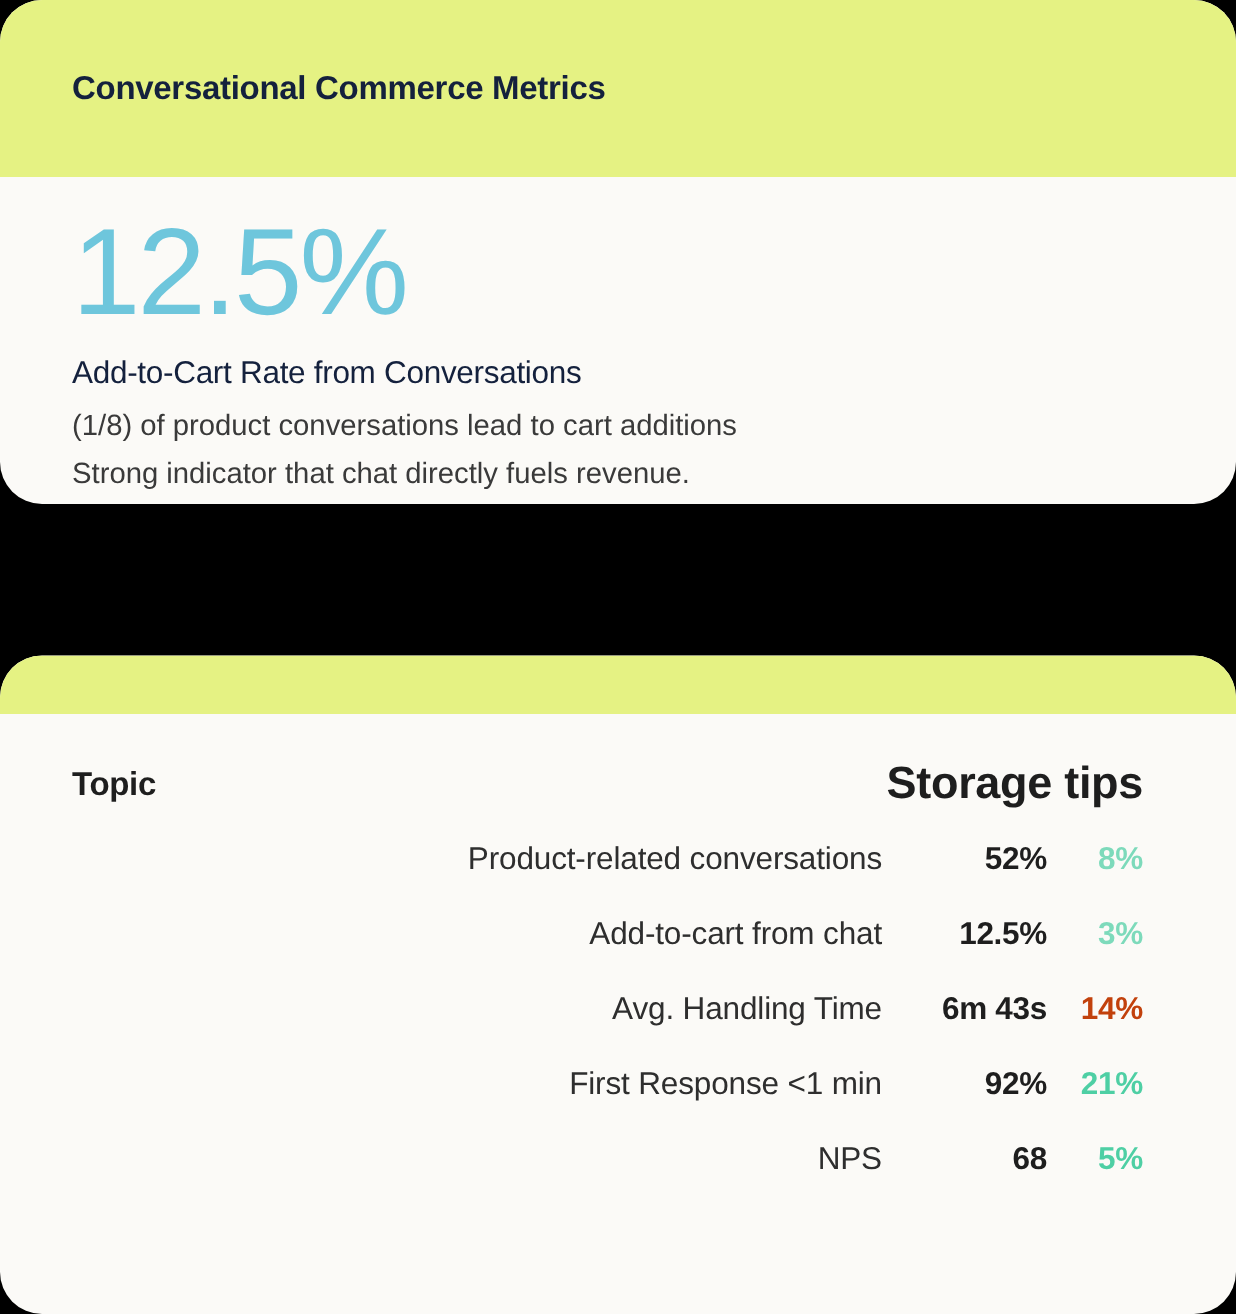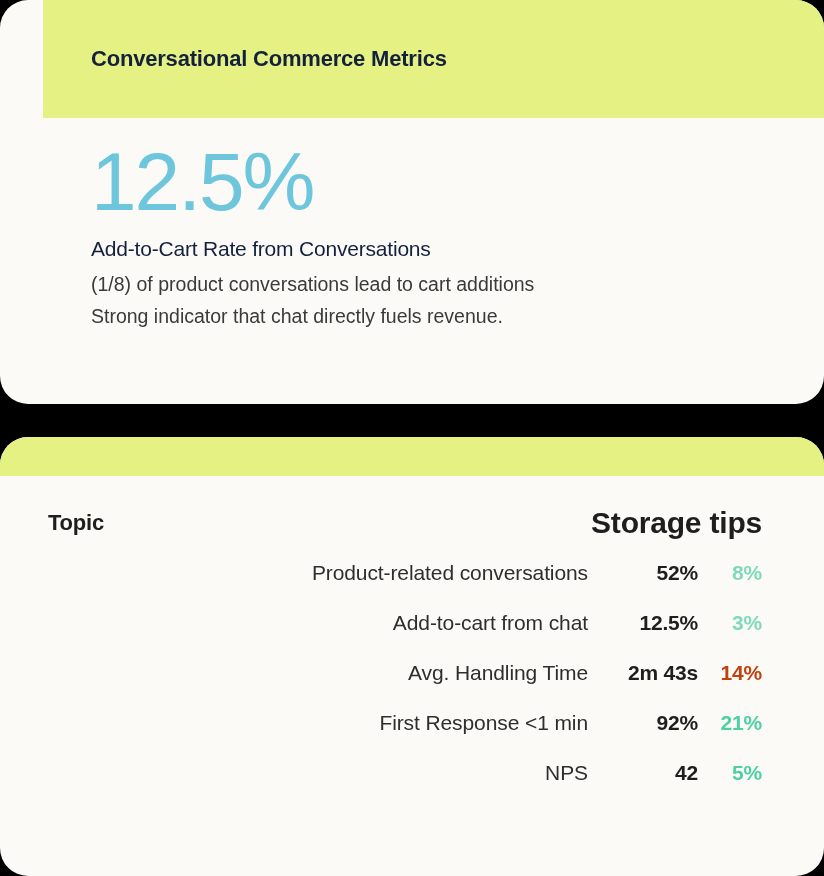--- a/index.html
+++ b/index.html
@@ -39,22 +39,21 @@
     width: 100%;
     background: #E5F283;
     box-sizing: border-box;
     display: flex;
     align-items: center;
   }
 
   
   #hero-card {
     top: 0;
-    height: 404px;
-    padding-left: 43px;
+    height: 336px;
   }
   #hero-card .card-band {
     height: 118px;
     padding: 0 48px;
   }
   .card-title {
     font-size: 22px;
     font-weight: bold;
     color: #14213D;
     letter-spacing: -0.2px;
@@ -214,31 +213,31 @@
               <td class="td-value">52%</td>
               <td class="td-delta delta-up delta-faded">8%</td>
             </tr>
             <tr>
               <td class="td-topic">Add-to-cart from chat</td>
               <td class="td-value">12.5%</td>
               <td class="td-delta delta-up delta-faded">3%</td>
             </tr>
             <tr>
               <td class="td-topic">Avg. Handling Time</td>
-              <td class="td-value">2m 43s</td>
+              <td class="td-value">6m 43s</td>
               <td class="td-delta delta-down">14%</td>
             </tr>
             <tr>
               <td class="td-topic">First Response &lt;1 min</td>
               <td class="td-value">92%</td>
               <td class="td-delta delta-up">21%</td>
             </tr>
             <tr>
               <td class="td-topic">NPS</td>
-              <td class="td-value">42</td>
+              <td class="td-value">68</td>
               <td class="td-delta delta-up">5%</td>
             </tr>
           </tbody>
       </table>
     </div>
 
   </section>
 
 </div>
 

